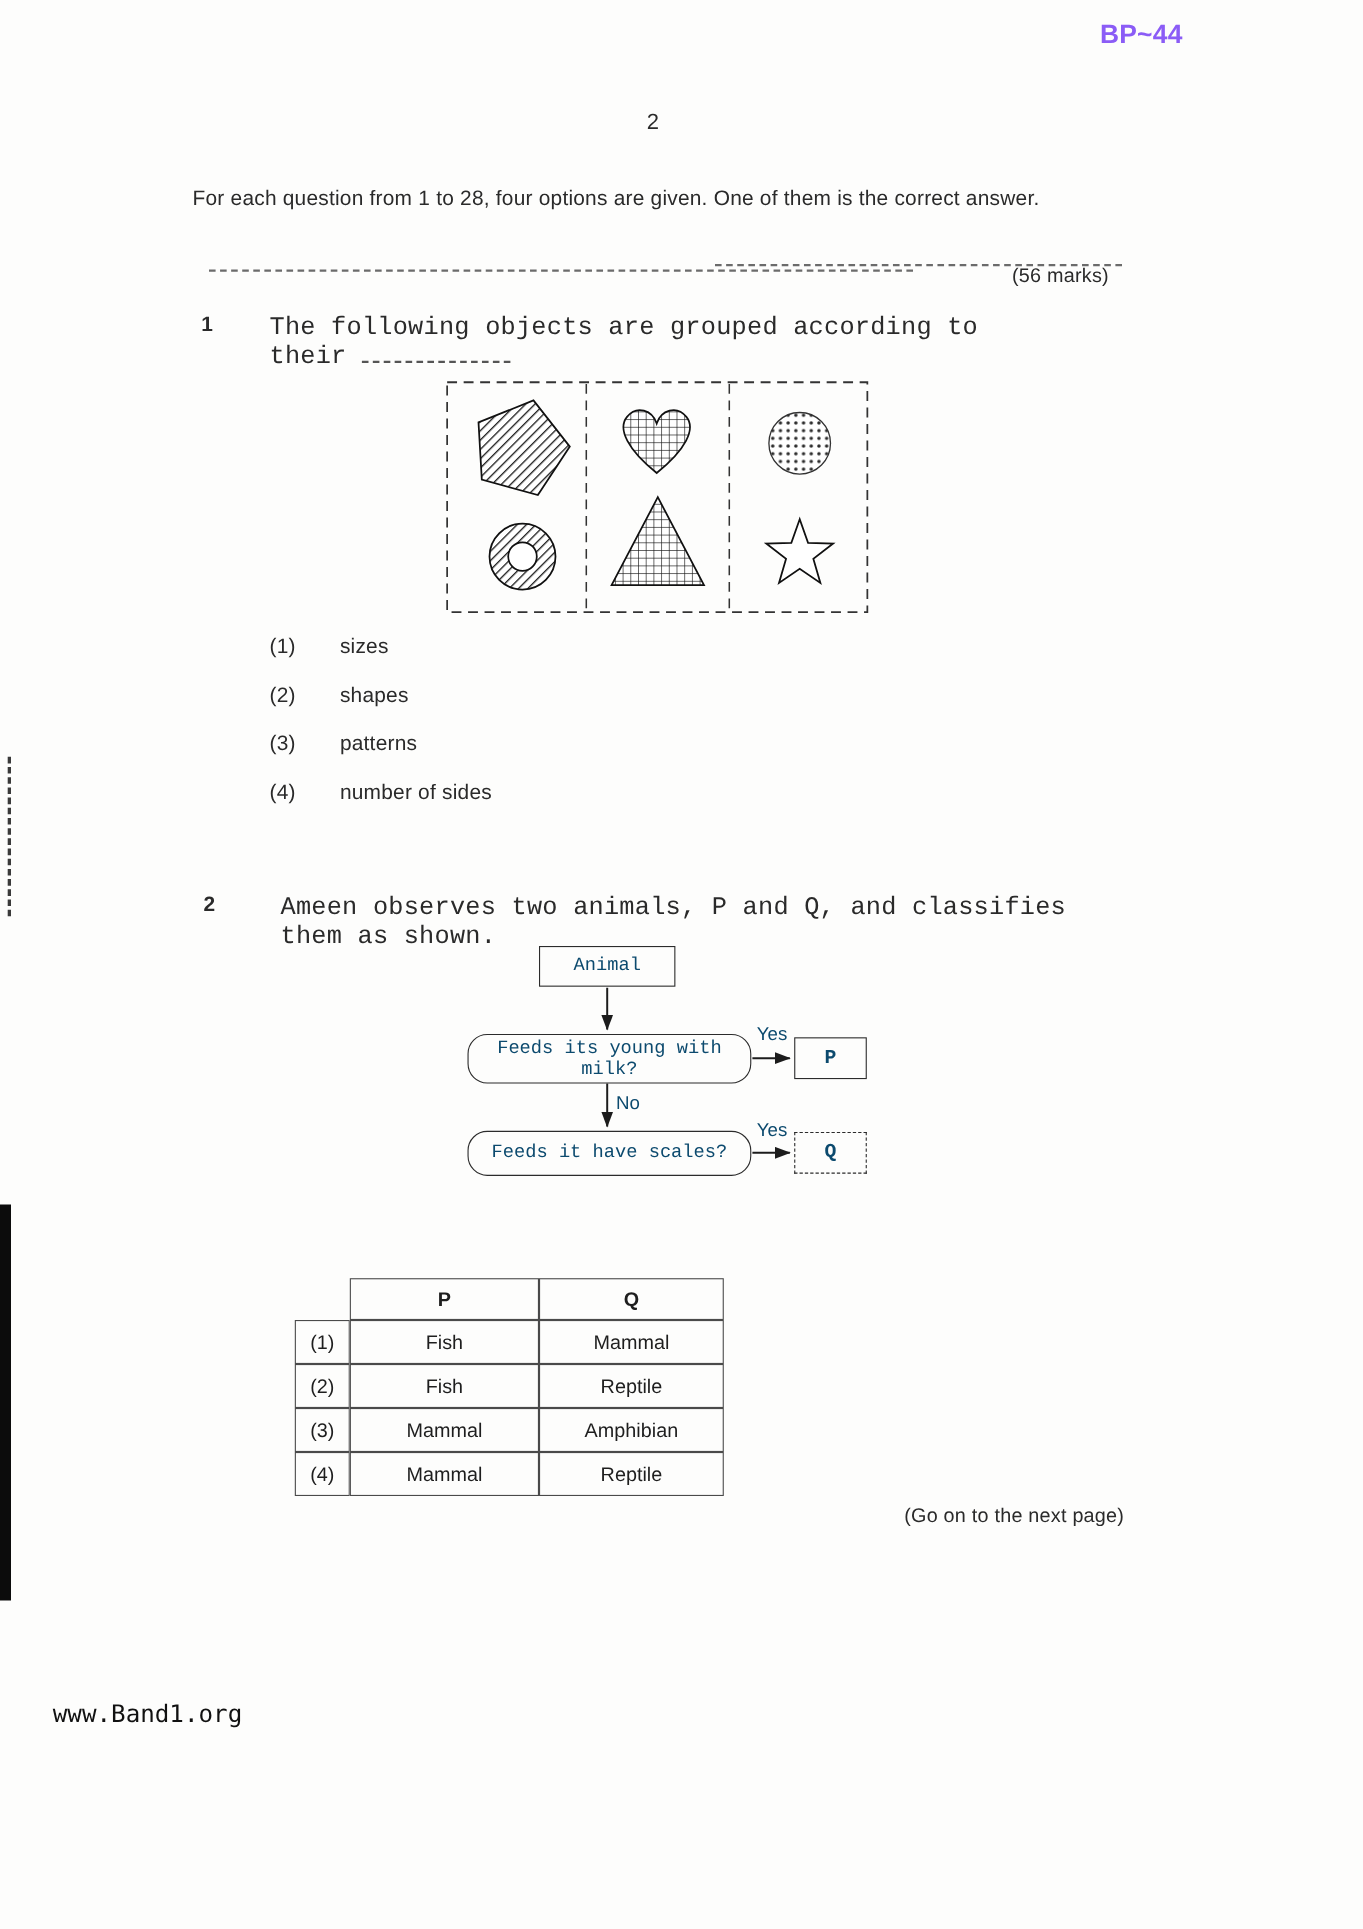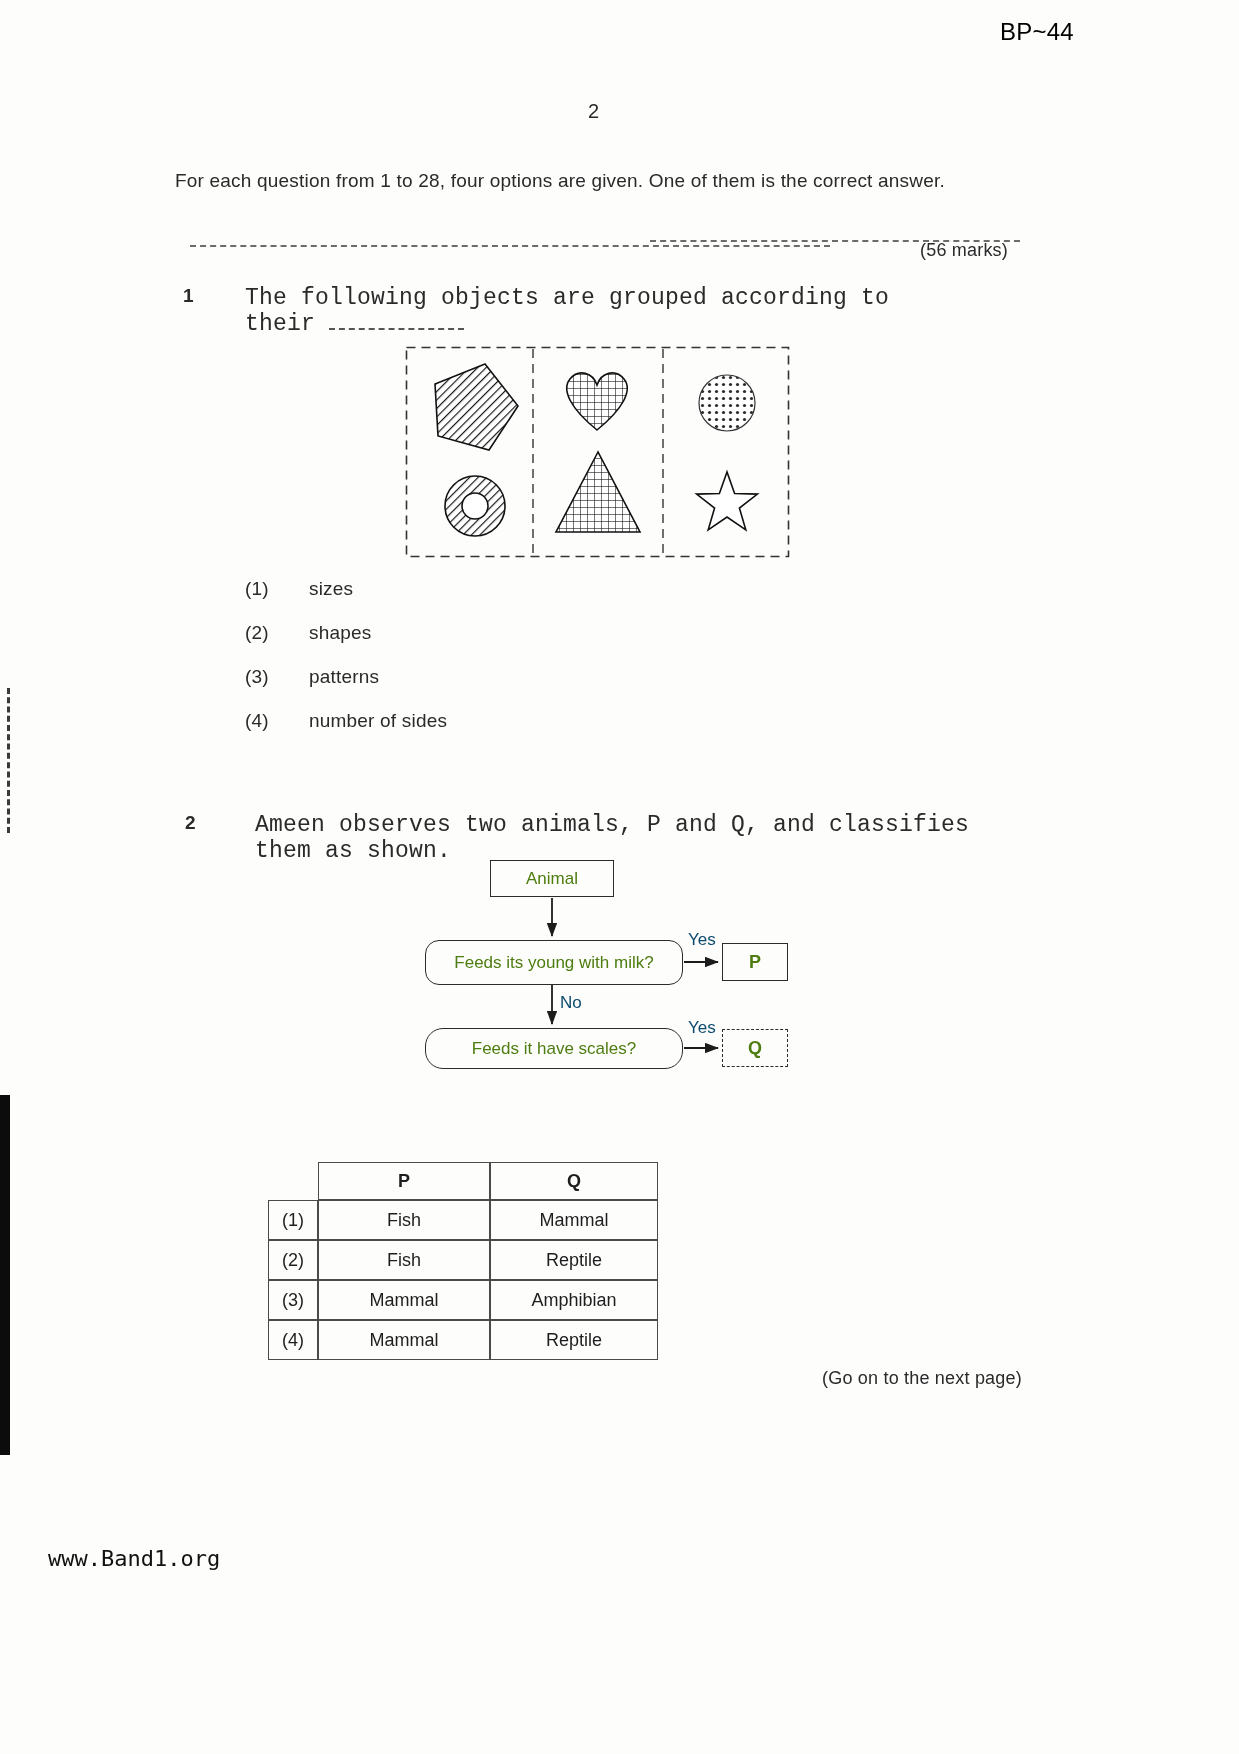--- a/index.html
+++ b/index.html
@@ -4,40 +4,40 @@
 <style>
   * { margin:0; padding:0; box-sizing:border-box; }
   body { background:#d9d9d9; font-family:"Liberation Sans", sans-serif; }
   .page {
     position:relative; width:1239px; height:1754px; margin:0 auto;
     background:#fdfdfc; color:#222; overflow:hidden;
   }
   .abs { position:absolute; }
   .txt { color:#2a2a2a; letter-spacing:0.2px; }
 
-  .header-code { font-size:24px; font-weight:normal; color:#000000; }
+  .header-code { font-size:24px; font-weight:bold; color:#8b5cf6; }
   .page-num { font-size:20px; }
   .instructions { font-size:19px; line-height:1.6; width:780px; }
   .marks { font-size:18px;margin-top:24px; }
   .dash-rule { border-top:2px dashed #6b6b6b; }
 
   .q-number { font-size:19px; font-weight:bold; }
   .q-text { font-size:23px;font-family:Liberation Mono, monospace; }
   .blank-line { display:inline-block; width:135px; border-bottom:2px dashed #555; vertical-align:baseline; height:14px; }
 
   .option-row { font-size:19px; }
   .option-num { position:absolute; left:0; }
   .option-label { position:absolute; left:64px; }
 
   
   .flow { width:400px; height:232px; }
   .flow-box {
     position:absolute; border:1.6px solid #2b2b2b; background:#fdfdfc;
     display:flex; align-items:center; justify-content:center;
-    font-size:17px; color:#4d7c0f; text-align:center;
+    font-size:17px; color:#0c4a6e; text-align:center;font-family:Liberation Mono, monospace;
   }
   .flow-rounded { border-radius:18px; }
   .flow-label { position:absolute; font-size:17px; color:#0c4a6e; }
   .flow-letter { font-weight:bold; font-size:18px; }
   .flow-dashed { border-style:dashed; }
   .flow-svg { position:absolute; left:0; top:0; pointer-events:none; }
 
   
   .q2-table { display:grid; grid-template-columns:50px 172px 168px; font-size:18px; }
   .t-cell {
@@ -141,21 +141,21 @@
           <path d="M0,0 L8,3 L0,6 Z" fill="#1c1c1c"></path>
         </marker>
       </defs>
       <line x1="132" y1="42" x2="132" y2="80" stroke="#1c1c1c" stroke-width="1.8" marker-end="url(#ah)"></line>
       <line x1="264" y1="106" x2="298" y2="106" stroke="#1c1c1c" stroke-width="1.8" marker-end="url(#ah)"></line>
       <line x1="132" y1="129" x2="132" y2="168" stroke="#1c1c1c" stroke-width="1.8" marker-end="url(#ah)"></line>
       <line x1="264" y1="192" x2="298" y2="192" stroke="#1c1c1c" stroke-width="1.8" marker-end="url(#ah)"></line>
     </svg>
 
     <div class="flow-box" style="left:70px; top:4px; width:124px; height:37px;">Animal</div>
-    <div class="flow-box flow-rounded" style="left:5px; top:84px; width:258px; height:45px;border-radius:14px;">Feeds its young with milk?</div>
+    <div class="flow-box flow-rounded" style="left:5px; top:84px; width:258px; height:45px;">Feeds its young with milk?</div>
     <div class="flow-label" style="left:268px; top:74px;">Yes</div>
     <div class="flow-box flow-letter" style="left:302px; top:87px; width:66px; height:38px;">P</div>
     <div class="flow-label" style="left:140px; top:137px;">No</div>
     <div class="flow-box flow-rounded" style="left:5px; top:172px; width:258px; height:41px;">Feeds it have scales?</div>
     <div class="flow-label" style="left:268px; top:162px;">Yes</div>
     <div class="flow-box flow-letter flow-dashed" style="left:302px; top:173px; width:66px; height:38px;">Q</div>
   </div>
 
 
   <div class="abs q2-table" style="left:268px; top:1162px;">

